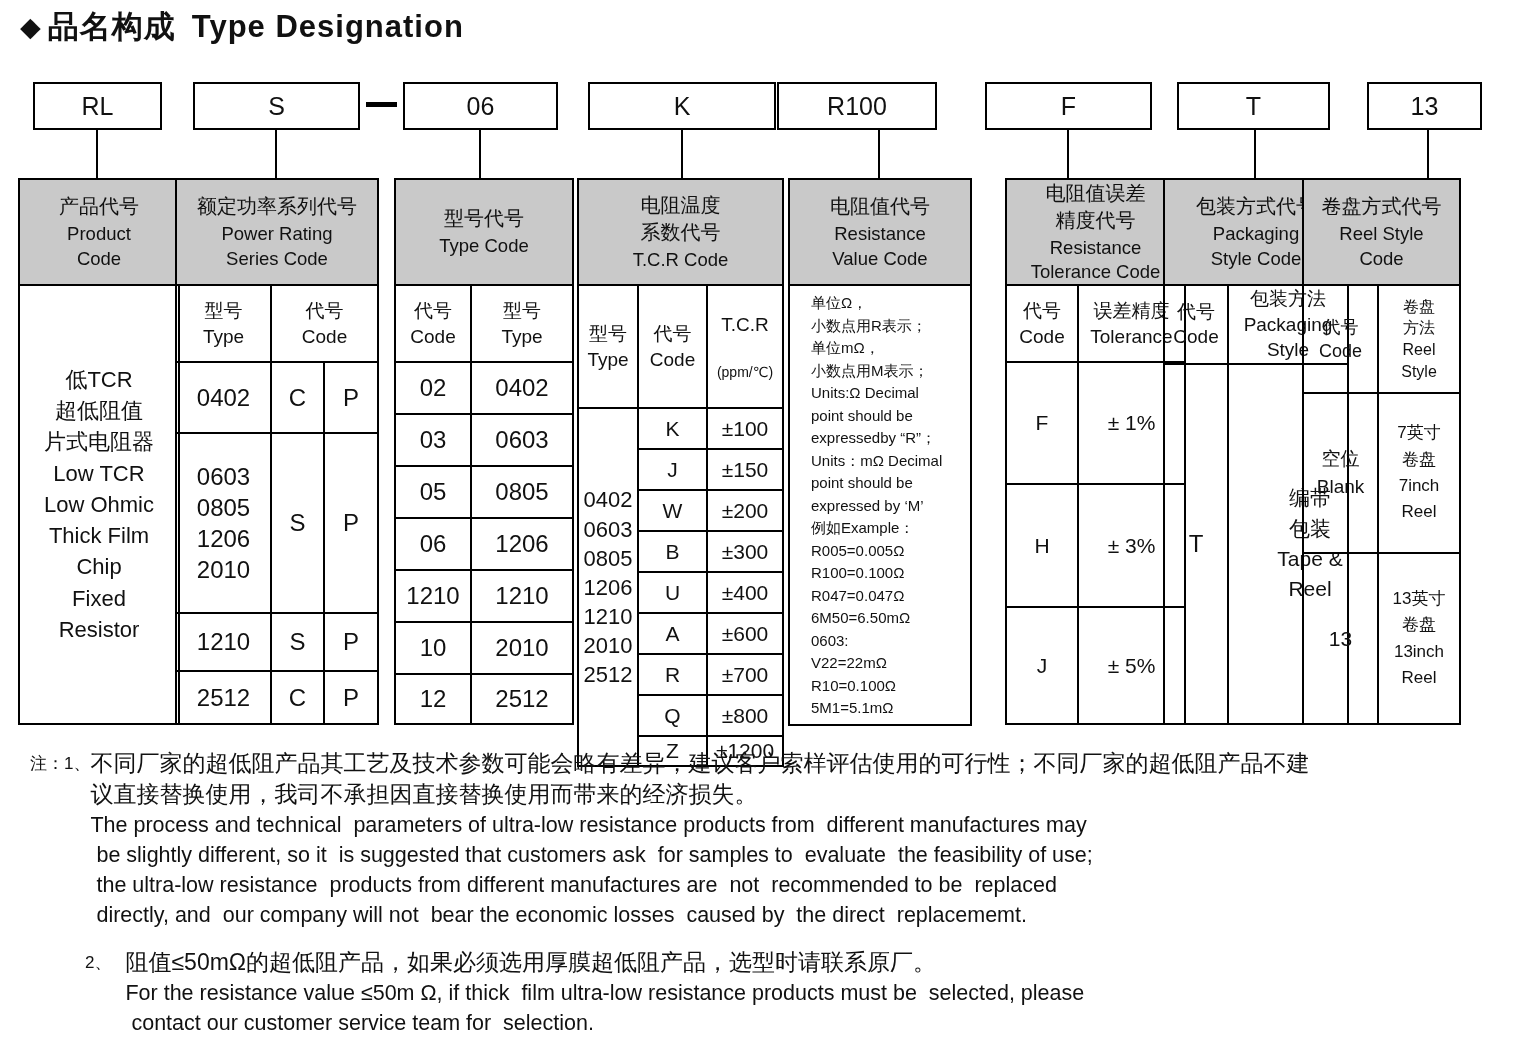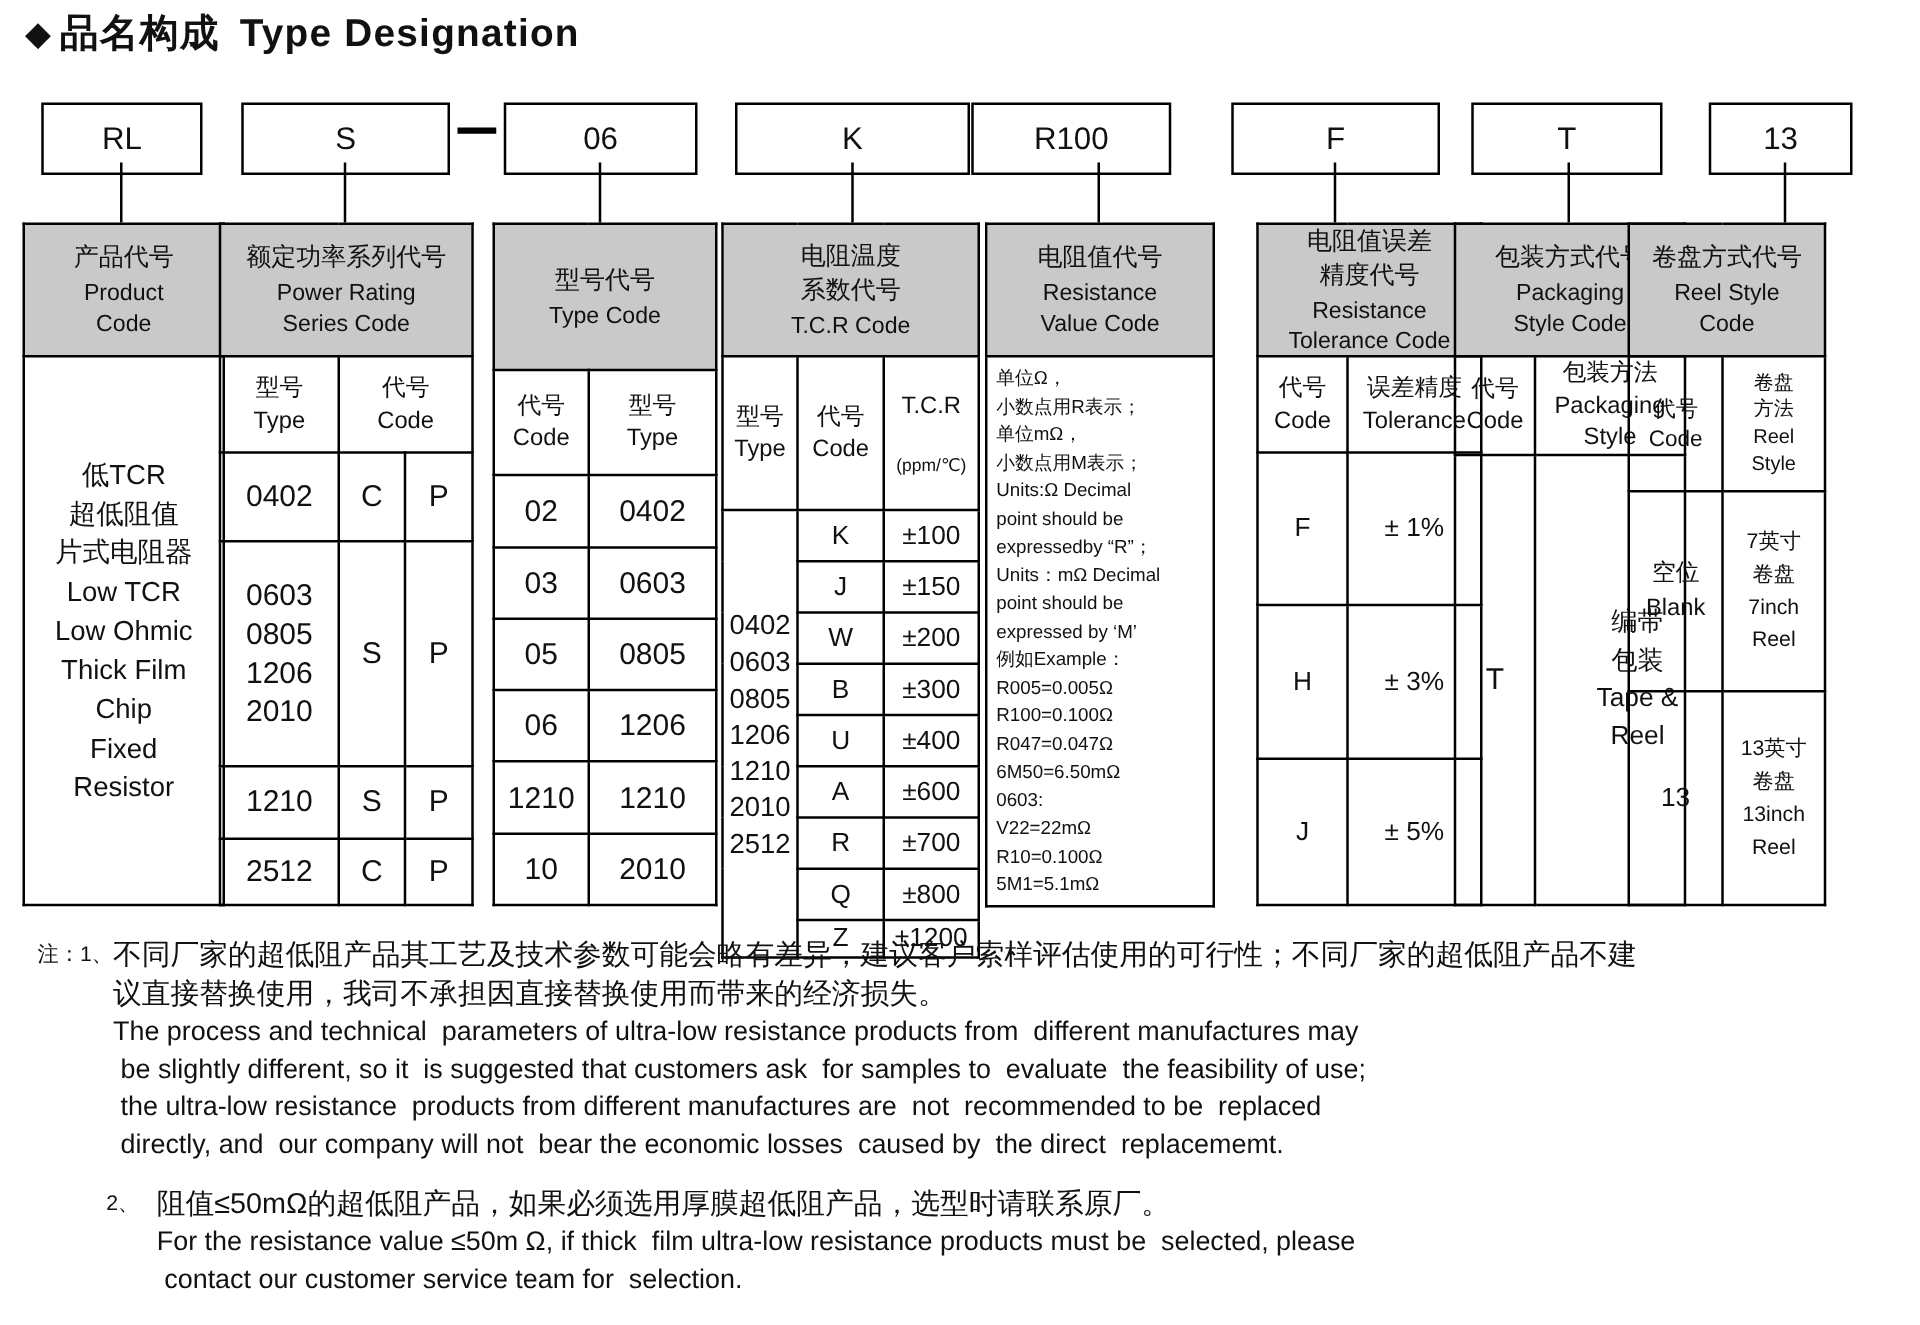--- a/index.html
+++ b/index.html
@@ -3,38 +3,38 @@
 <meta charset="utf-8">
 <style>
   html,body{margin:0;padding:0;background:#fff;}
   body{width:1536px;height:1060px;font-family:"Liberation Sans","DejaVu Sans",sans-serif;color:#111;}
   .page{position:relative;width:1536px;height:1060px;background:#fff;overflow:hidden;}
 
   .title{position:absolute;left:20px;top:6px;display:flex;align-items:center;font-weight:bold;font-size:31px;letter-spacing:1px;}
   .title .diamond{font-size:27px;margin-right:6px;}
   .title .zh{margin-right:16px;}
 
-  .codebox{position:absolute;top:82px;height:58px;border:2px solid #000;box-sizing:border-box;
+  .codebox{position:absolute;top:82px;height:48px;border:2px solid #000;box-sizing:border-box;
            display:flex;align-items:center;justify-content:center;font-size:25px;background:#fff;}
   .dashsep{position:absolute;left:366px;top:102px;width:31px;height:5px;background:#000;}
   .connector{position:absolute;top:130px;height:48px;width:2px;background:#000;}
 
   .col{position:absolute;top:178px;}
   table{border-collapse:collapse;table-layout:fixed;width:100%;height:547px;}
   td{border:2px solid #000;text-align:center;vertical-align:middle;padding:0;overflow:hidden;}
   .hdr{background:#c9c9c9;height:104px;}
   .hdr .zh{font-size:20px;line-height:1.35;white-space:pre-line;}
   .hdr .en{font-size:18.5px;line-height:1.3;white-space:pre-line;margin-top:2px;}
   .sub{height:75px;font-size:19px;line-height:1.35;white-space:pre-line;}
   .sub .small{font-size:14px;}
   .val{font-size:24px;white-space:pre-line;line-height:1.3;}
   .val-sm{font-size:21px;white-space:pre-line;line-height:1.3;}
   .typelist{font-size:22px;line-height:1.32;white-space:pre-line;padding:0 1px;}
   .bigcell{font-size:21px;white-space:pre-line;line-height:1.45;padding-left:44px;}
-  .freetext{text-align:left;vertical-align:top;font-size:15px;line-height:1.5;white-space:pre-wrap;padding:6px 2px 4px 7px;}
+  .freetext{text-align:left;vertical-align:top;font-size:15px;line-height:1.5;white-space:pre-wrap;padding:6px 2px 4px 21px;}
   .prodbody{font-size:22px;line-height:1.42;white-space:pre-line;}
 
   .notes{position:absolute;left:30px;top:748px;width:1492px;}
   .note{display:flex;align-items:flex-start;}
   .note .lbl{font-size:17px;line-height:31px;white-space:nowrap;flex:0 0 auto;}
   .note .body{flex:1 1 auto;}
   .note .zh{font-size:23px;line-height:31px;white-space:pre-wrap;}
   .note .en{font-size:21.5px;line-height:30px;white-space:pre-wrap;}
   .note2{margin-top:17px;padding-left:55px;}
 </style>
@@ -176,20 +176,24 @@
             <td class="val">06</td>
             <td class="val">1206</td>
           </tr>
       <tr style="height:52px;">
             <td class="val">1210</td>
             <td class="val">1210</td>
           </tr>
       <tr style="height:52px;">
             <td class="val">10</td>
             <td class="val">2010</td>
+          </tr>
+      <tr>
+            <td class="val">12</td>
+            <td class="val">2512</td>
           </tr>
     </tbody>
       </table>
   </div>
 
   <div class="col" style="left:577px;width:205px;">
     <table>
       <colgroup>
           <col style="width:60px">
           <col style="width:69px">

